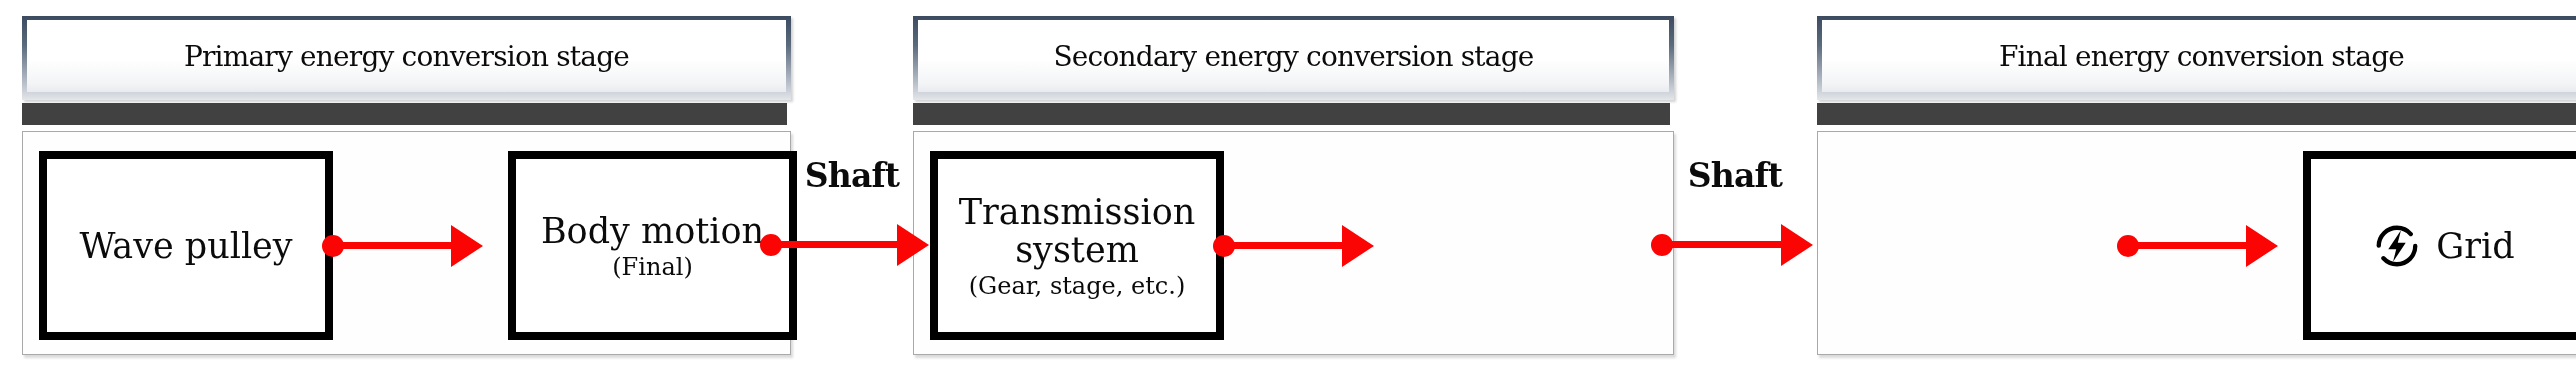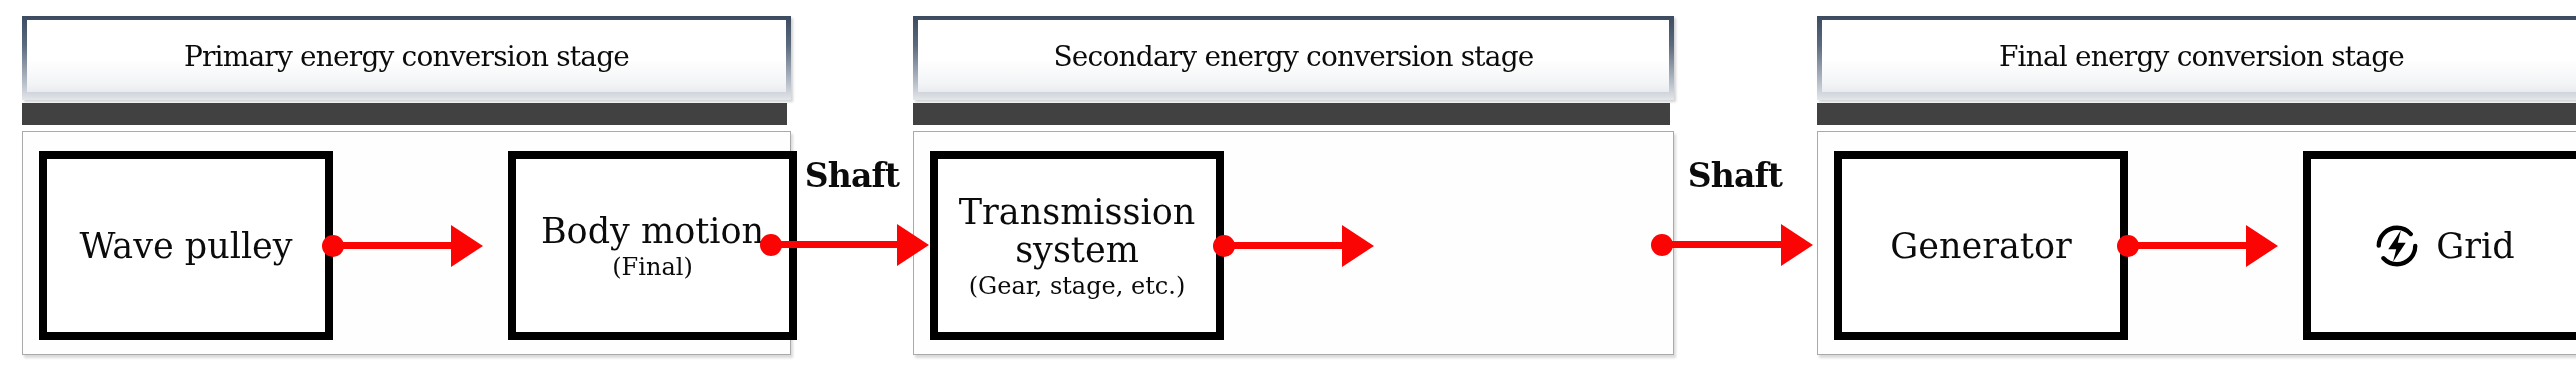--- a/index.html
+++ b/index.html
@@ -109,23 +109,20 @@
   </section>
 
   <section class="panel" id="panel-final">
     <div class="hdr-wrap">
       <div class="hdr-inner">
         <span class="hdr-title">Final energy conversion stage</span>
       </div>
     </div>
     <div class="bar"></div>
     <div class="content">
-      <div class="node first">
-        <span class="node-label">Generator</span>
-      </div>
       <div class="flow-arrow">
         <span class="dot"></span>
           <span class="line"></span>
           <span class="head"></span>
       </div>
       <div class="node second">
         <span class="node-inline">
           <svg class="bolt-icon" viewBox="0 0 58 58" aria-hidden="true">
             <circle cx="29" cy="29" r="23" fill="none" stroke="#000000" stroke-width="5.5" stroke-dasharray="55 17.25" stroke-linecap="round"></circle>
             <path d="M34 9 L18 33 L28 33 L24 49 L40 25 L30 25 Z" fill="#000000"></path>

